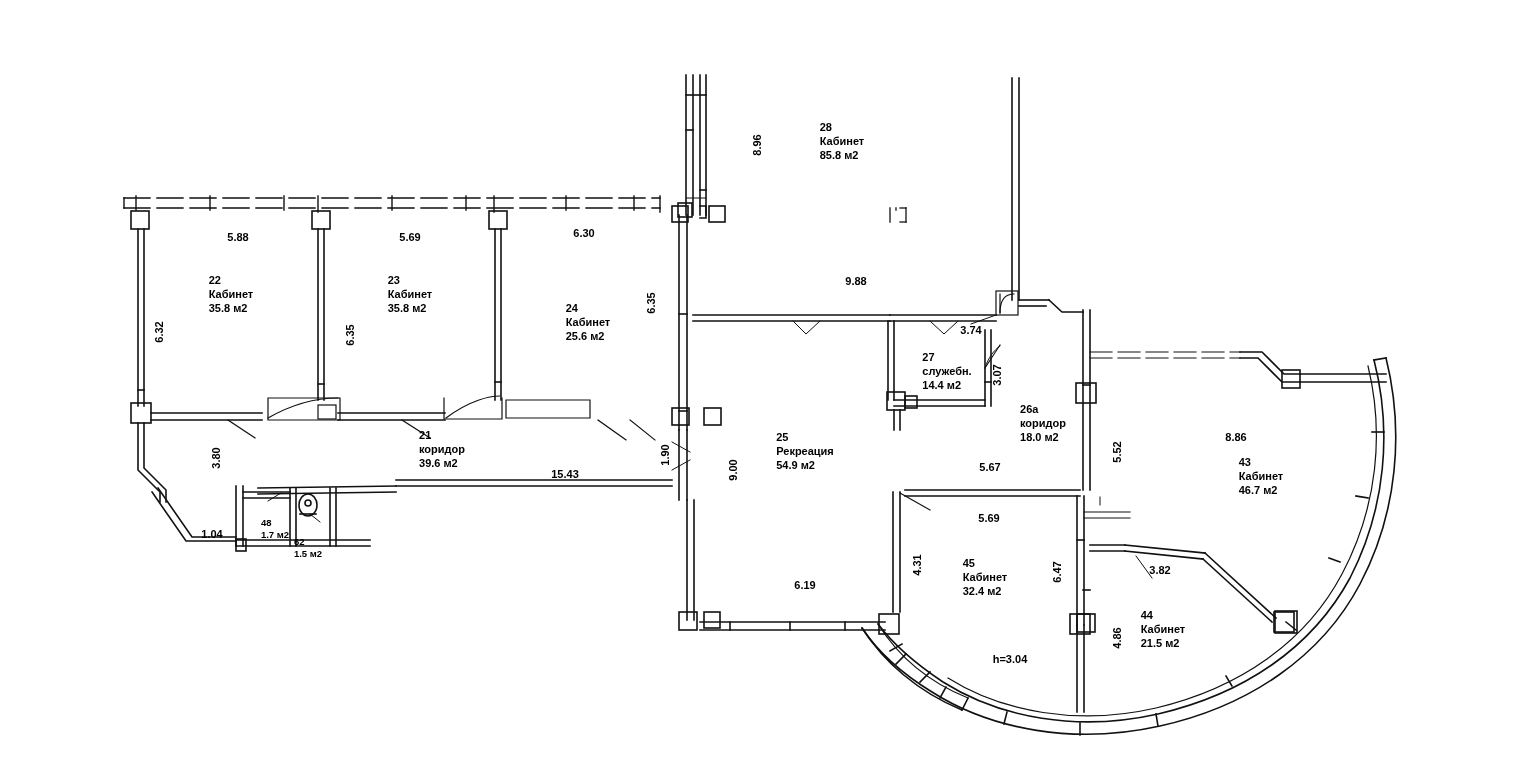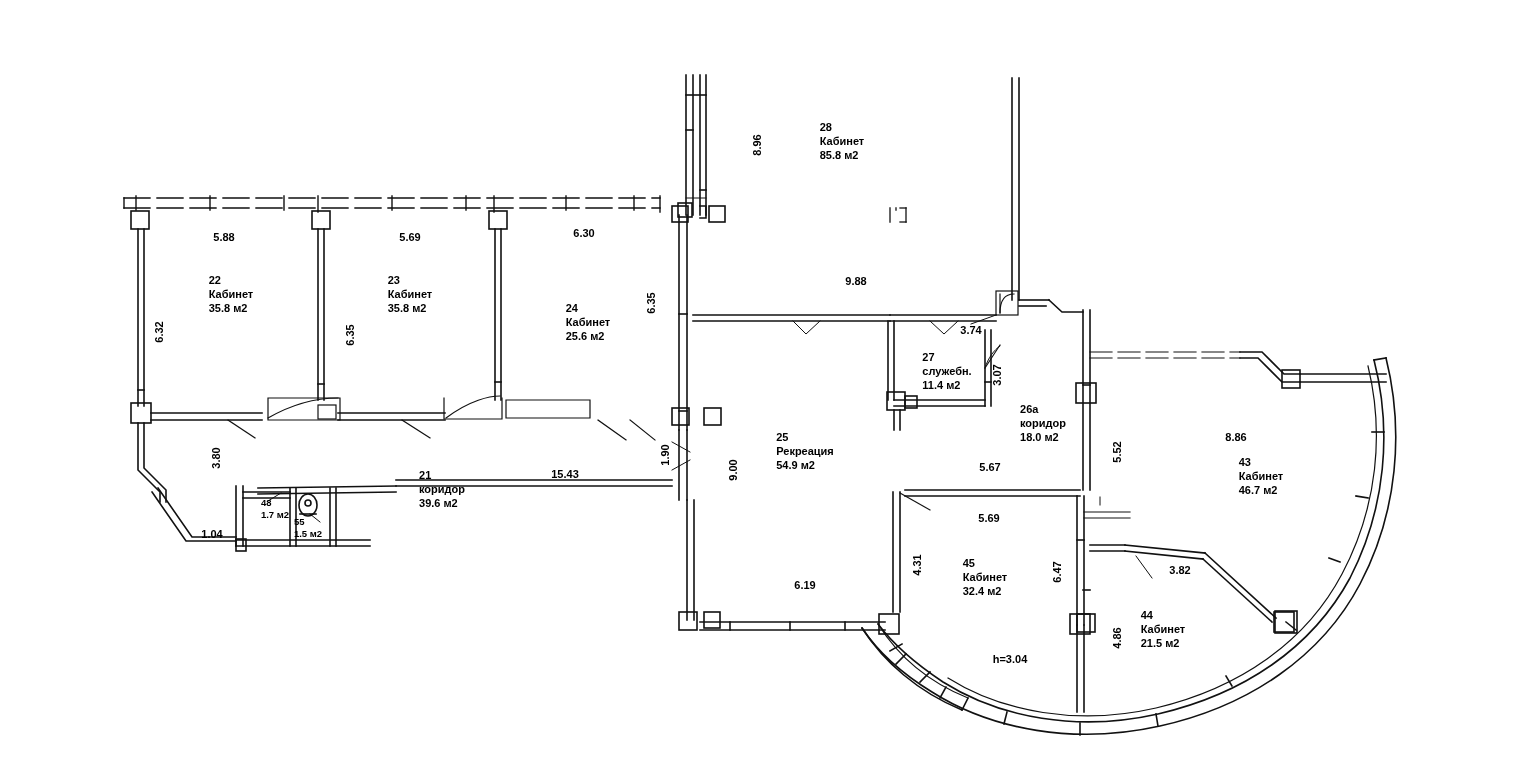--- a/index.html
+++ b/index.html
@@ -73,20 +73,21 @@
     position: absolute;
     color: #000000;
     font-weight: bold;
     font-size: 11px;
     white-space: nowrap;
     transform: translate(-50%, -50%);
     padding-left: 12px;
   }
   .tiny {
     font-size: 9.5px;
+    margin-top: 20px;
   }
   .tiny .rl-num, .tiny .rl-name, .tiny .rl-area {
     font-size: 9.5px;
   }
 </style>
 </head>
 <body>
 
 <div id="plan-root">
 
@@ -384,36 +385,36 @@
       <span class="rl-name">Кабинет</span>
       <span class="rl-area">25.6 м2</span>
     </div>
 
     <div class="room-label" style="left:842px; top:142px;">
       <span class="rl-num">28</span>
       <span class="rl-name">Кабинет</span>
       <span class="rl-area">85.8 м2</span>
     </div>
 
-    <div class="room-label" style="left:442px; top:450px;margin-top:40px;">
+    <div class="room-label" style="left:442px; top:450px;">
       <span class="rl-num">21</span>
       <span class="rl-name">коридор</span>
       <span class="rl-area">39.6 м2</span>
     </div>
 
     <div class="room-label" style="left:805px; top:452px;">
       <span class="rl-num">25</span>
       <span class="rl-name">Рекреация</span>
       <span class="rl-area">54.9 м2</span>
     </div>
 
     <div class="room-label" style="left:947px; top:372px;">
       <span class="rl-num">27</span>
       <span class="rl-name">служебн.</span>
-      <span class="rl-area">11.4 м2</span>
+      <span class="rl-area">14.4 м2</span>
     </div>
 
     <div class="room-label" style="left:1043px; top:424px;">
       <span class="rl-num">26а</span>
       <span class="rl-name">коридор</span>
       <span class="rl-area">18.0 м2</span>
     </div>
 
     <div class="room-label" style="left:1261px; top:477px;">
       <span class="rl-num">43</span>
@@ -432,25 +433,25 @@
       <span class="rl-name">Кабинет</span>
       <span class="rl-area">21.5 м2</span>
     </div>
 
     <div class="room-label tiny" style="left:275px; top:509px;">
       <span class="rl-num">48</span>
       <span class="rl-area">1.7 м2</span>
     </div>
 
     <div class="room-label tiny" style="left:308px; top:528px;">
-      <span class="rl-num">55</span>
+      <span class="rl-num">62</span>
       <span class="rl-area">1.5 м2</span>
     </div>
 
-    <div class="dim" style="left:224px; top:237px;">5.88</div>
+    <div class="dim" style="left:238px; top:237px;">5.88</div>
     <div class="dim" style="left:410px; top:237px;">5.69</div>
     <div class="dim" style="left:584px; top:233px;">6.30</div>
     <div class="dim vert" style="left:159px; top:332px;">6.32</div>
     <div class="dim vert" style="left:350px; top:335px;">6.35</div>
     <div class="dim vert" style="left:651px; top:303px;">6.35</div>
     <div class="dim vert" style="left:757px; top:145px;">8.96</div>
     <div class="dim" style="left:856px; top:281px;text-align:right;">9.88</div>
     <div class="dim" style="left:971px; top:330px;">3.74</div>
     <div class="dim vert" style="left:997px; top:375px;">3.07</div>
     <div class="dim vert" style="left:216px; top:458px;">3.80</div>
@@ -458,20 +459,20 @@
     <div class="dim" style="left:565px; top:474px;">15.43</div>
     <div class="dim vert" style="left:665px; top:455px;">1.90</div>
     <div class="dim vert" style="left:733px; top:470px;">9.00</div>
     <div class="dim" style="left:805px; top:585px;">6.19</div>
     <div class="dim" style="left:990px; top:467px;">5.67</div>
     <div class="dim" style="left:989px; top:518px;">5.69</div>
     <div class="dim vert" style="left:917px; top:565px;">4.31</div>
     <div class="dim vert" style="left:1057px; top:572px;">6.47</div>
     <div class="dim vert" style="left:1117px; top:452px;">5.52</div>
     <div class="dim" style="left:1236px; top:437px;">8.86</div>
-    <div class="dim" style="left:1160px; top:570px;margin-left:20px;">3.82</div>
+    <div class="dim" style="left:1160px; top:570px;">3.82</div>
     <div class="dim vert" style="left:1117px; top:638px;">4.86</div>
 
     <div class="note" style="left:1004px; top:659px;">h=3.04</div>
 
   </div>
 
 </div>
 
 </body></html>

